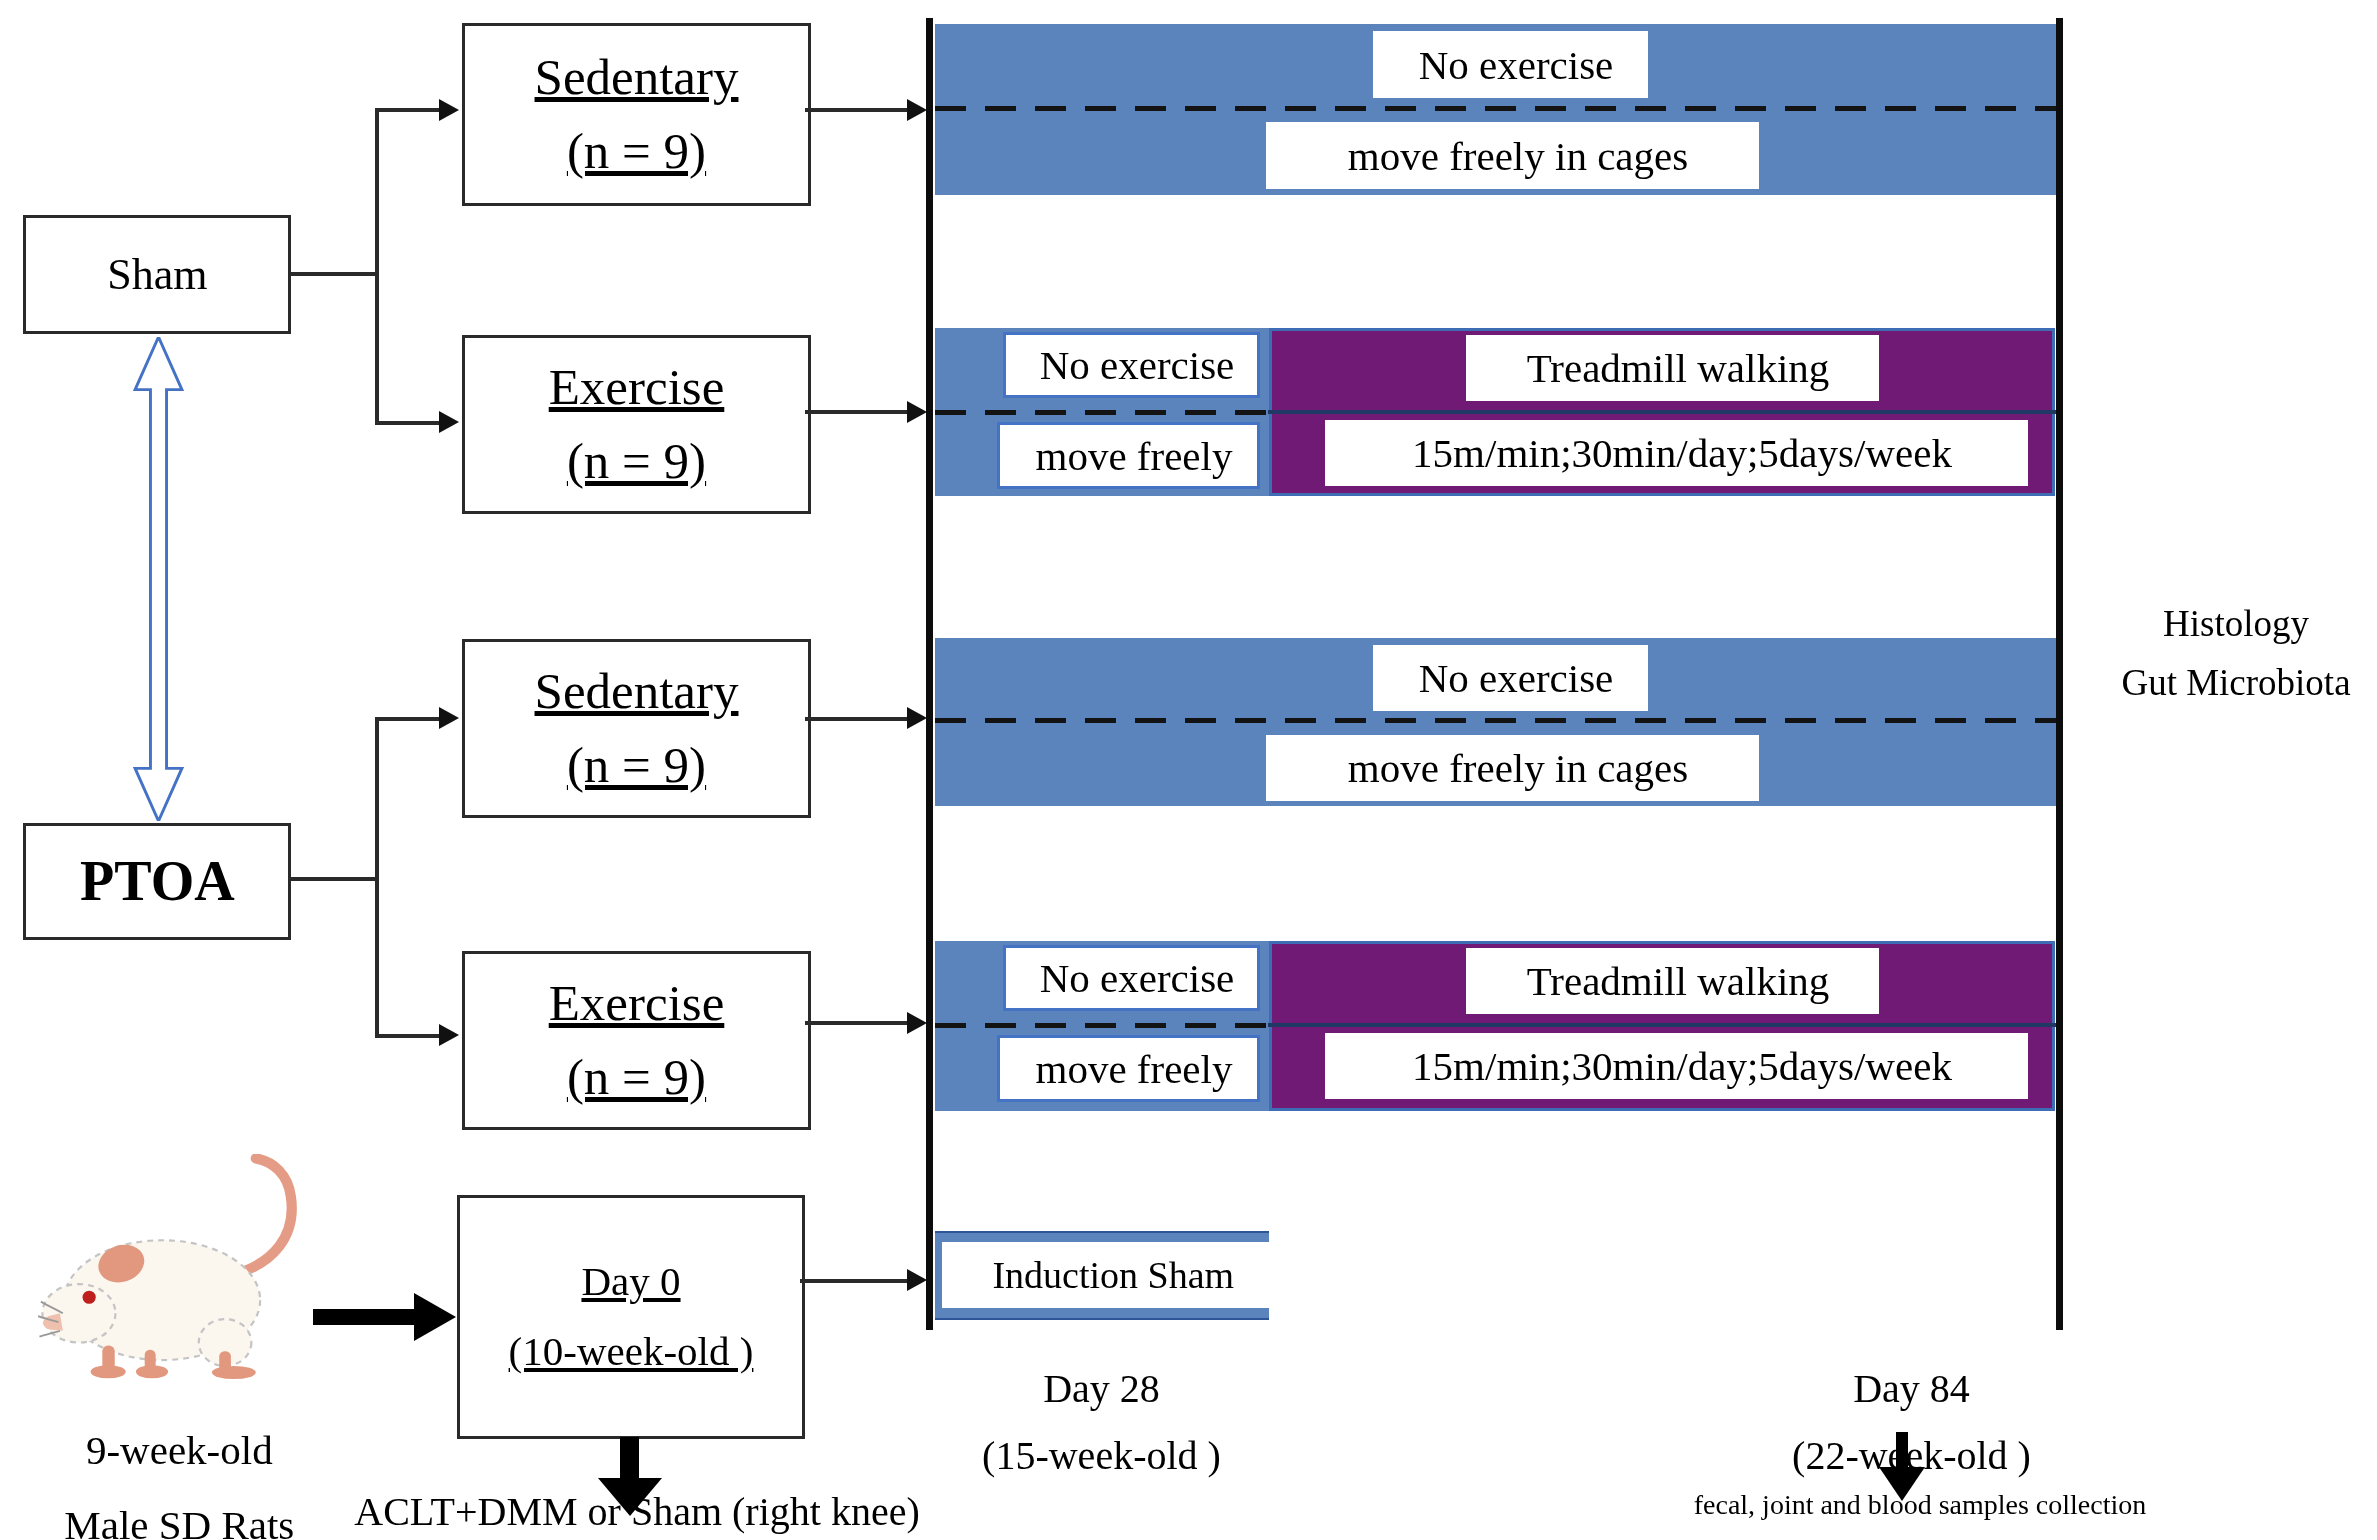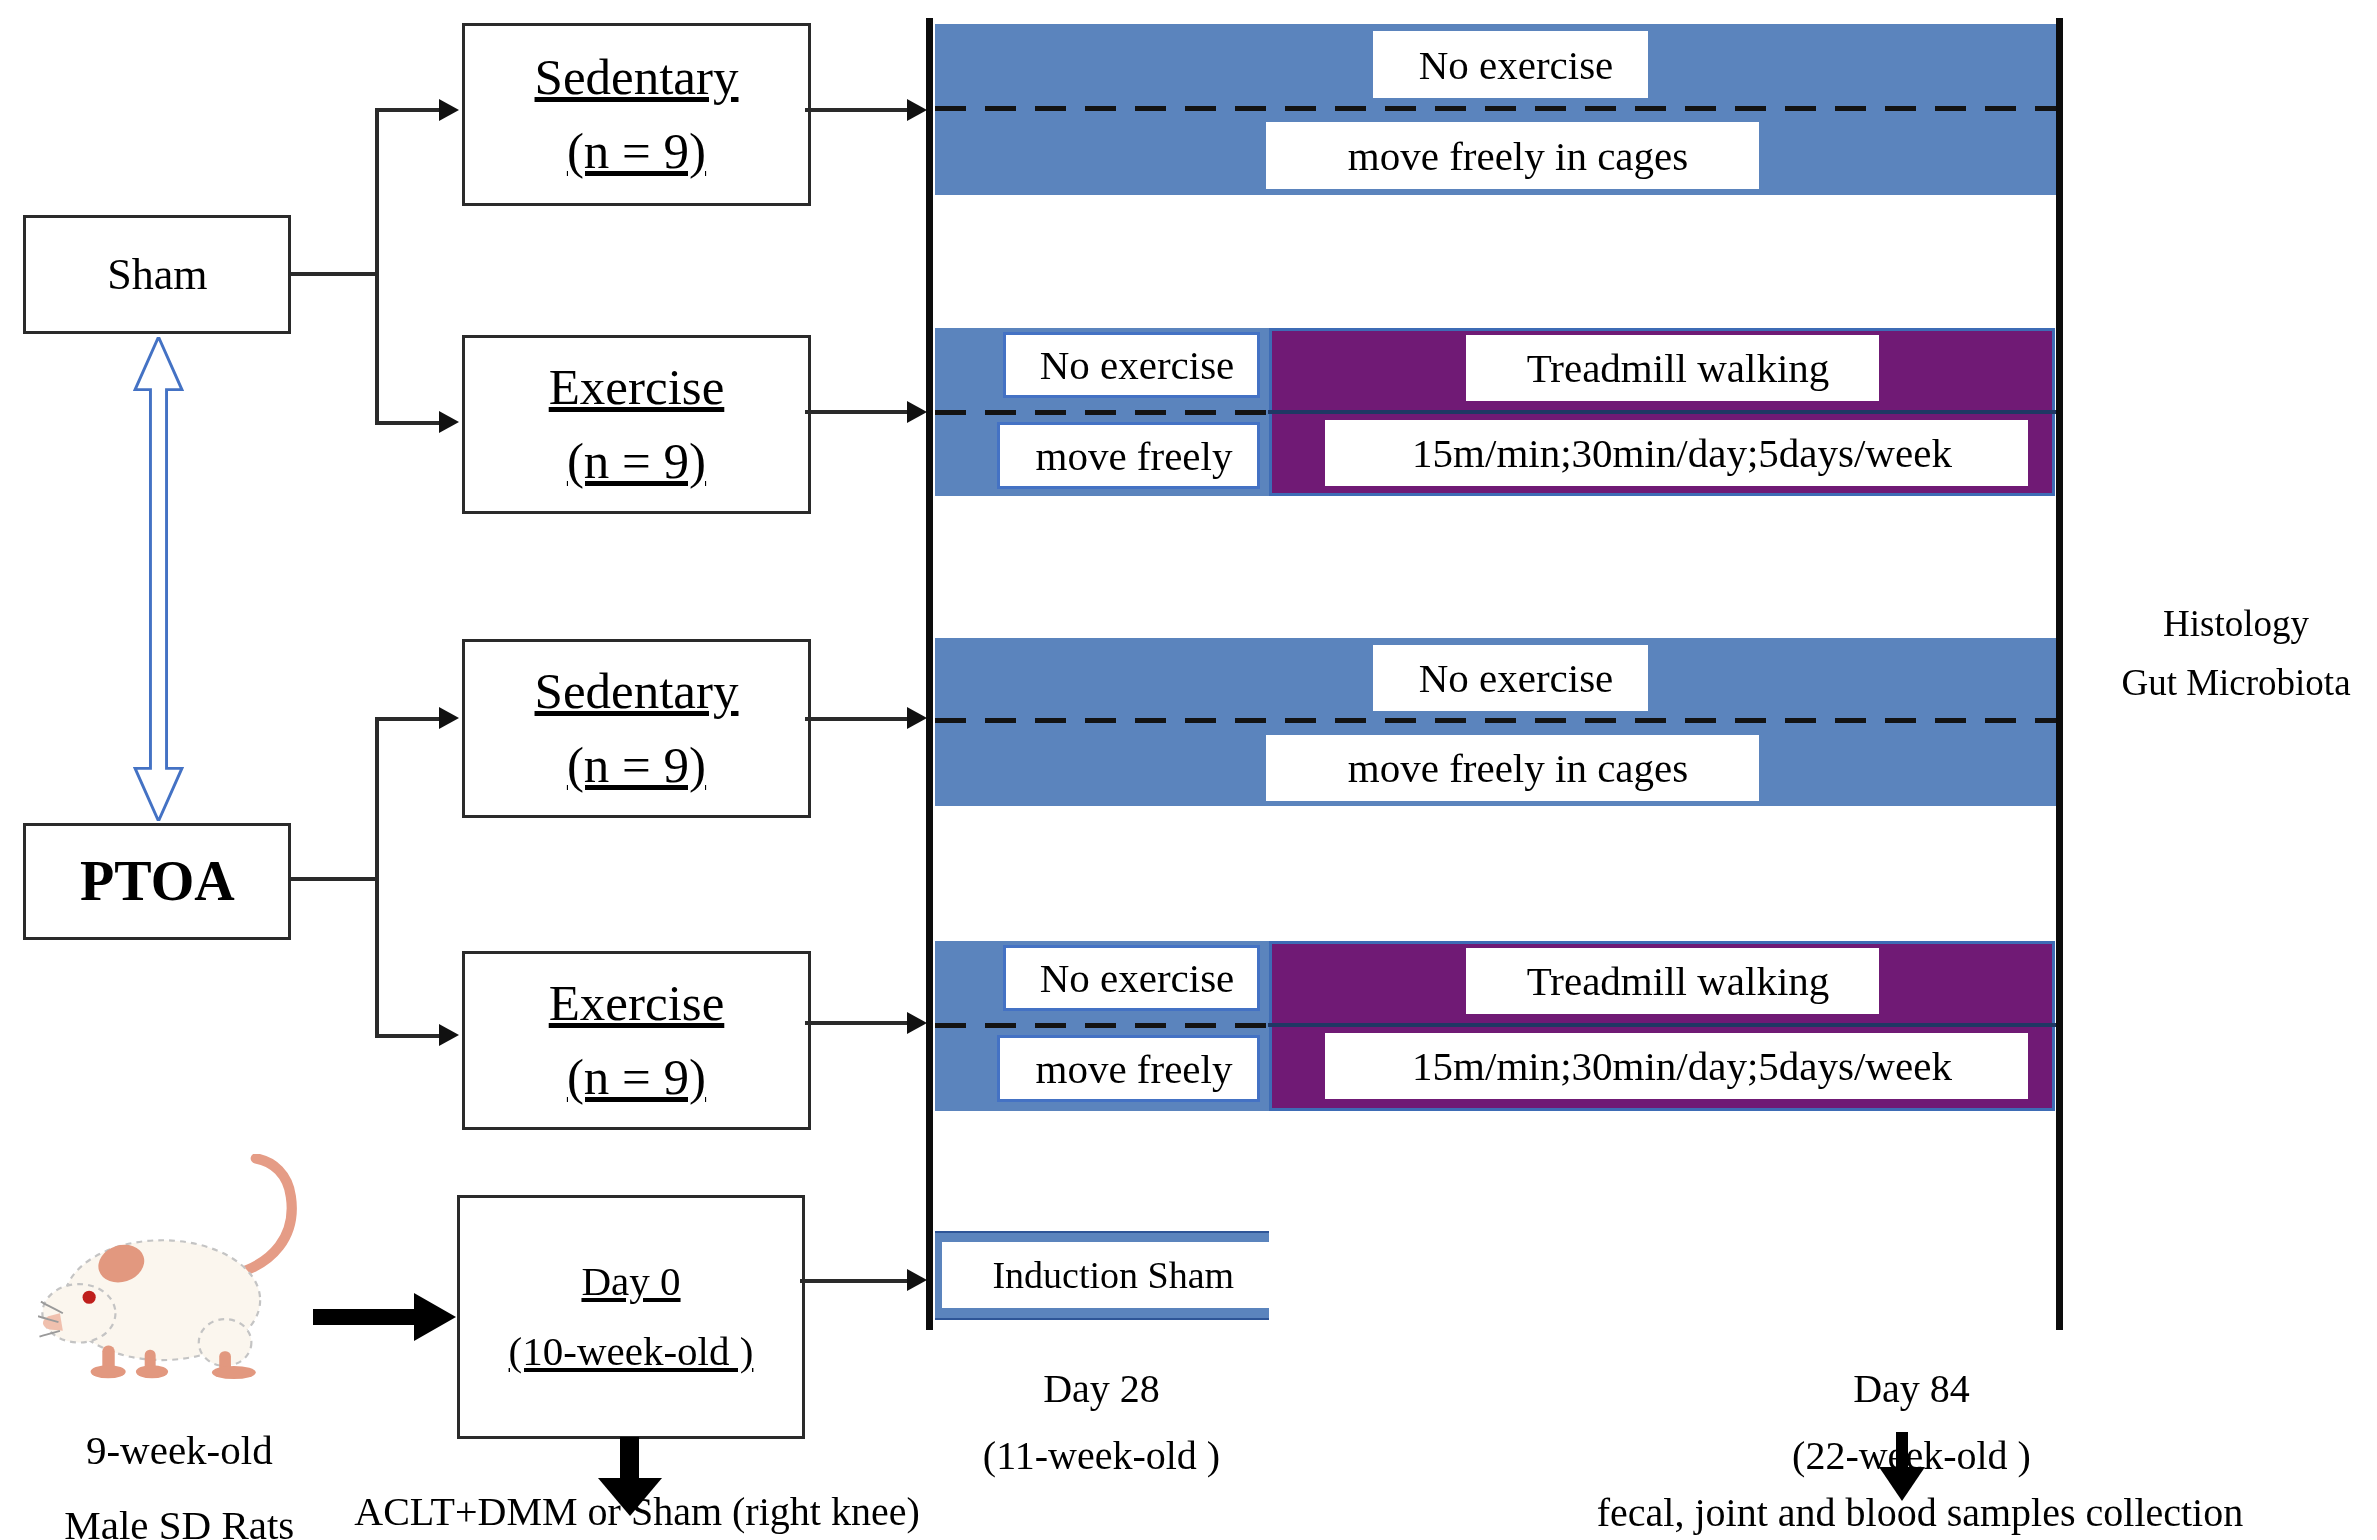--- a/index.html
+++ b/index.html
@@ -170,21 +170,21 @@
   <div class="abs" style="left:935px;top:1231px;width:1121px;height:89px;">
     <div class="blue-sec" style="width:334px;border-top:2.9px solid #2e5597;border-bottom:2.9px solid #2e5597;box-sizing:border-box;">
       <div class="wlabel" style="left:7.3px;top:8.8px;width:320px;height:66px;border:none;font-size:38px;">
         <span>Induction Sham</span>
       </div>
     </div>
   </div>
 
   <div class="txt" style="left:948px;top:1355px;width:307px;font-size:40px;line-height:67px;">
     <div>Day 28</div>
-    <div>(11-week-old )</div>
+    <div>(15-week-old )</div>
   </div>
   <div class="txt" style="left:1758px;top:1355px;width:307px;font-size:40px;line-height:67px;">
     <div>Day 84</div>
     <div>(22-week-old )</div>
   </div>
 
   <div class="txt" style="left:2094px;top:594px;width:284px;font-size:37px;line-height:59px;">
     <div>Histology</div>
     <div>Gut Microbiota</div>
   </div>
@@ -215,18 +215,18 @@
   <div class="down-head" style="left:414px;top:1293px;border-top:24px solid transparent;border-bottom:24px solid transparent;border-left:42px solid #000;"></div>
 
   <div class="down-shaft" style="left:620px;top:1437px;width:19px;height:42px;"></div>
   <div class="down-head" style="left:598px;top:1478px;border-left:32px solid transparent;border-right:32px solid transparent;border-top:38px solid #000;"></div>
   <div class="txt" style="left:271px;top:1488px;width:732px;font-size:40px;white-space:nowrap;">
     <span>ACLT+DMM or Sham (right knee)</span>
   </div>
 
   <div class="down-shaft" style="left:1896px;top:1432px;width:11.7px;height:38px;"></div>
   <div class="down-head" style="left:1879px;top:1467px;border-left:23px solid transparent;border-right:23px solid transparent;border-top:34px solid #000;"></div>
-  <div class="txt" style="left:1503px;top:1489px;width:834px;font-size:40px;white-space:nowrap;">
+  <div class="txt" style="left:1503px;top:1489px;width:834px;font-size:28px;white-space:nowrap;">
     <span>fecal, joint and  blood samples collection</span>
   </div>
 
 </div>
 
 
 </body></html>

